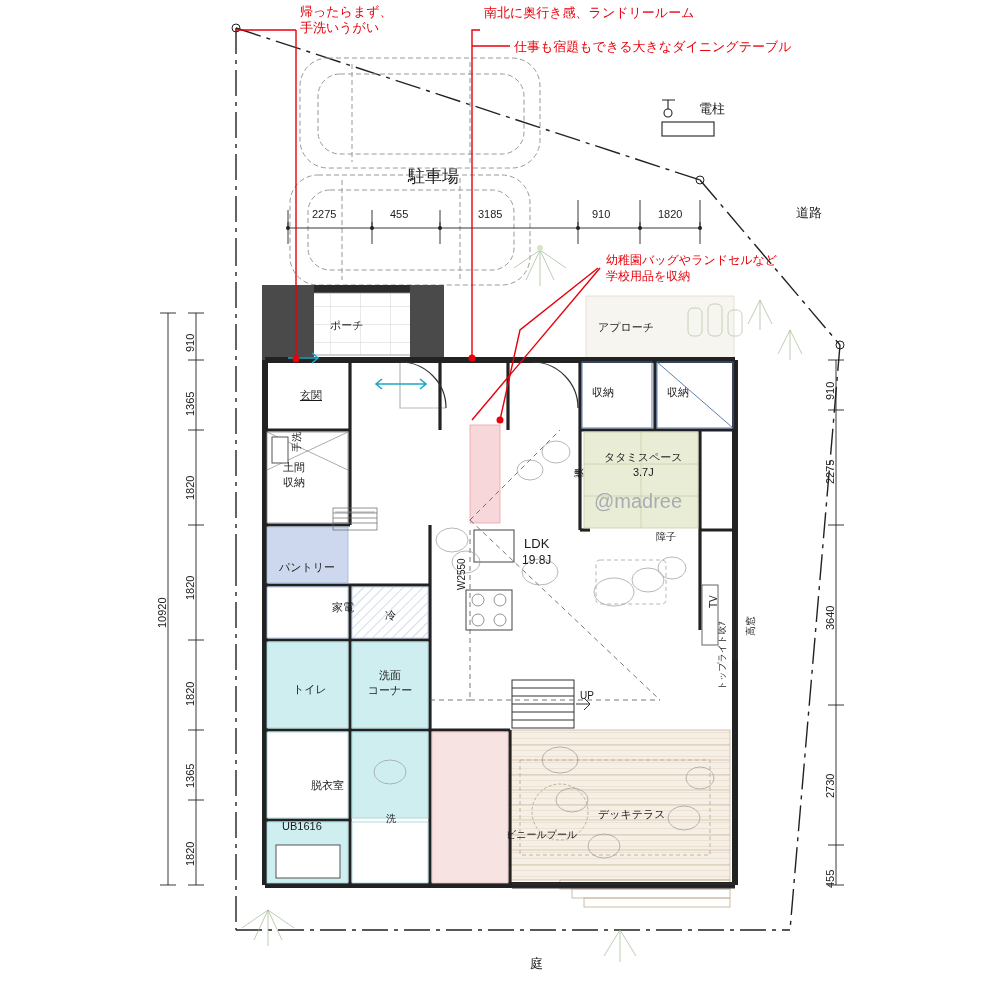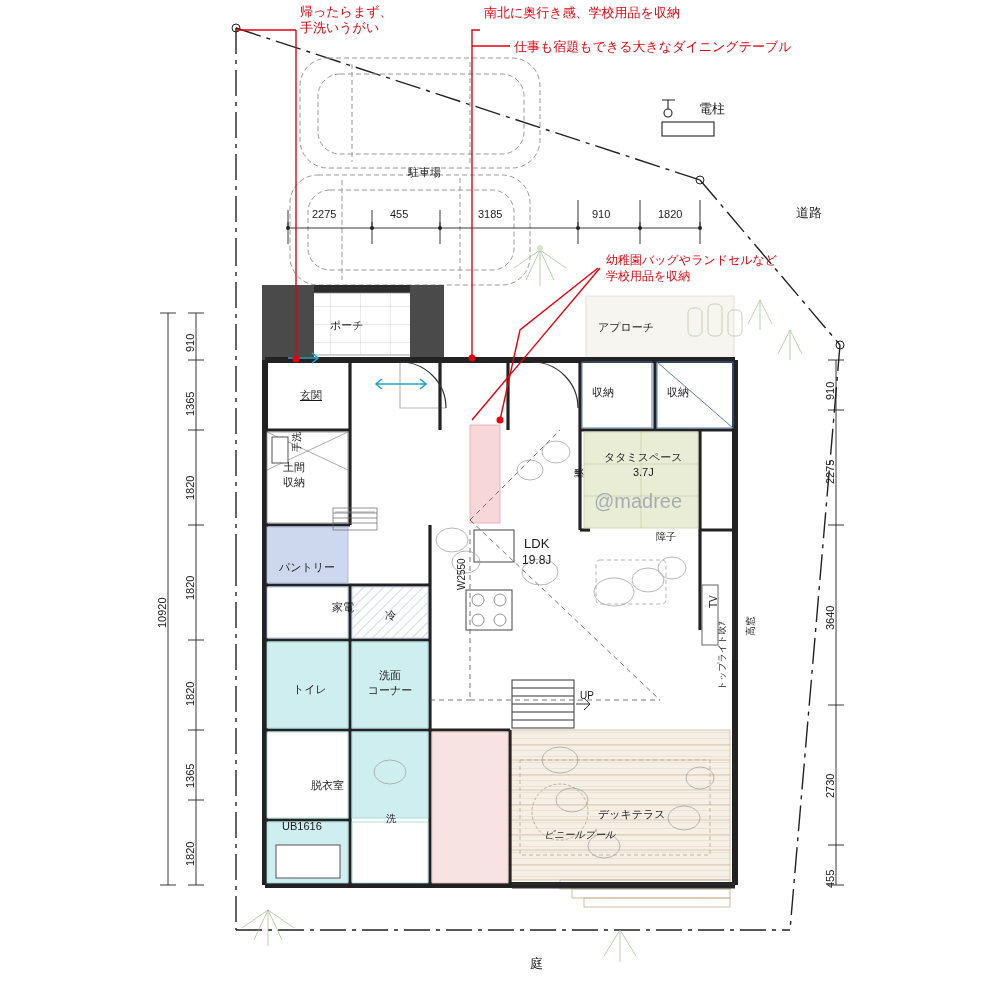--- a/index.html
+++ b/index.html
@@ -306,31 +306,31 @@
       <ellipse cx="700" cy="778" rx="14" ry="11"></ellipse>
       <rect x="596" y="560" width="70" height="44" rx="4" stroke-dasharray="4,3"></rect>
     </g>
 
   </svg>
 
   <div class="txt red" style="left:300px;top:4px;font-size:13px;line-height:16px;">
     <span>帰ったらまず、</span><br>
     <span>手洗いうがい</span>
   </div>
-  <div class="txt red" style="left:484px;top:4px;font-size:13px;">南北に奥行き感、学校用品を収納</div>
+  <div class="txt red" style="left:484px;top:4px;font-size:13px;">南北に奥行き感、ランドリールーム</div>
   <div class="txt red" style="left:606px;top:252px;font-size:12px;line-height:16px;">
     <span>幼稚園バッグやランドセルなど</span><br>
     <span>学校用品を収納</span>
   </div>
   <div class="txt red" style="left:514px;top:38px;font-size:13px;">仕事も宿題もできる大きなダイニングテーブル</div>
 
   <div class="txt lbl" style="left:672px;top:100px;font-size:13px;margin-left:27px;">電柱</div>
   <div class="txt lbl" style="left:796px;top:204px;font-size:13px;">道路</div>
   <div class="txt lbl" style="left:530px;top:955px;font-size:13px;">庭</div>
-  <div class="txt lbl" style="left:408px;top:165px;font-size:11px;">駐車場</div>
+  <div class="txt lbl" style="left:408px;top:165px;font-size:17px;">駐車場</div>
   <div class="txt wm" style="left:594px;top:490px;">@madree</div>
 
   <div class="txt dim" style="left:312px;top:208px;">2275</div>
   <div class="txt dim" style="left:390px;top:208px;">455</div>
   <div class="txt dim" style="left:478px;top:208px;">3185</div>
   <div class="txt dim" style="left:592px;top:208px;">910</div>
   <div class="txt dim" style="left:658px;top:208px;">1820</div>
 
   <div class="txt dim rot" style="left:156px;top:628px;transform:rotate(-90deg);">10920</div>
 
@@ -371,21 +371,21 @@
     <span>LDK</span><br>
     <span style="font-size:12px;">19.8J</span>
   </div>
   <div class="txt lbl ctr" style="left:604px;top:450px;line-height:15px;">
     <span>タタミスペース</span><br>
     <span>3.7J</span>
   </div>
   <div class="txt lbl" style="left:592px;top:385px;">収納</div>
   <div class="txt lbl" style="left:667px;top:385px;">収納</div>
   <div class="txt lbl" style="left:598px;top:795px;margin-top:12px;">デッキテラス</div>
-  <div class="txt lbl2" style="left:544px;top:828px;font-style:italic;">ビニールプール</div>
+  <div class="txt lbl2" style="left:506px;top:828px;">ビニールプール</div>
 
   <div class="txt lbl2 rot" style="left:456px;top:590px;transform:rotate(-90deg);">W2550</div>
   <div class="txt lbl2" style="left:656px;top:530px;">障子</div>
   <div class="txt lbl2 rot" style="left:572px;top:478px;transform:rotate(-90deg);">襖</div>
   <div class="txt lbl2 rot" style="left:708px;top:608px;transform:rotate(-90deg);">TV</div>
   <div class="txt lbl2 rot" style="left:744px;top:636px;transform:rotate(-90deg);">高窓</div>
   <div class="txt lbl2 rot" style="left:716px;top:690px;transform:rotate(-90deg);font-size:9px;">トップライト吹ｱ</div>
   <div class="txt lbl2" style="left:580px;top:690px;">UP</div>
 
 </div>

